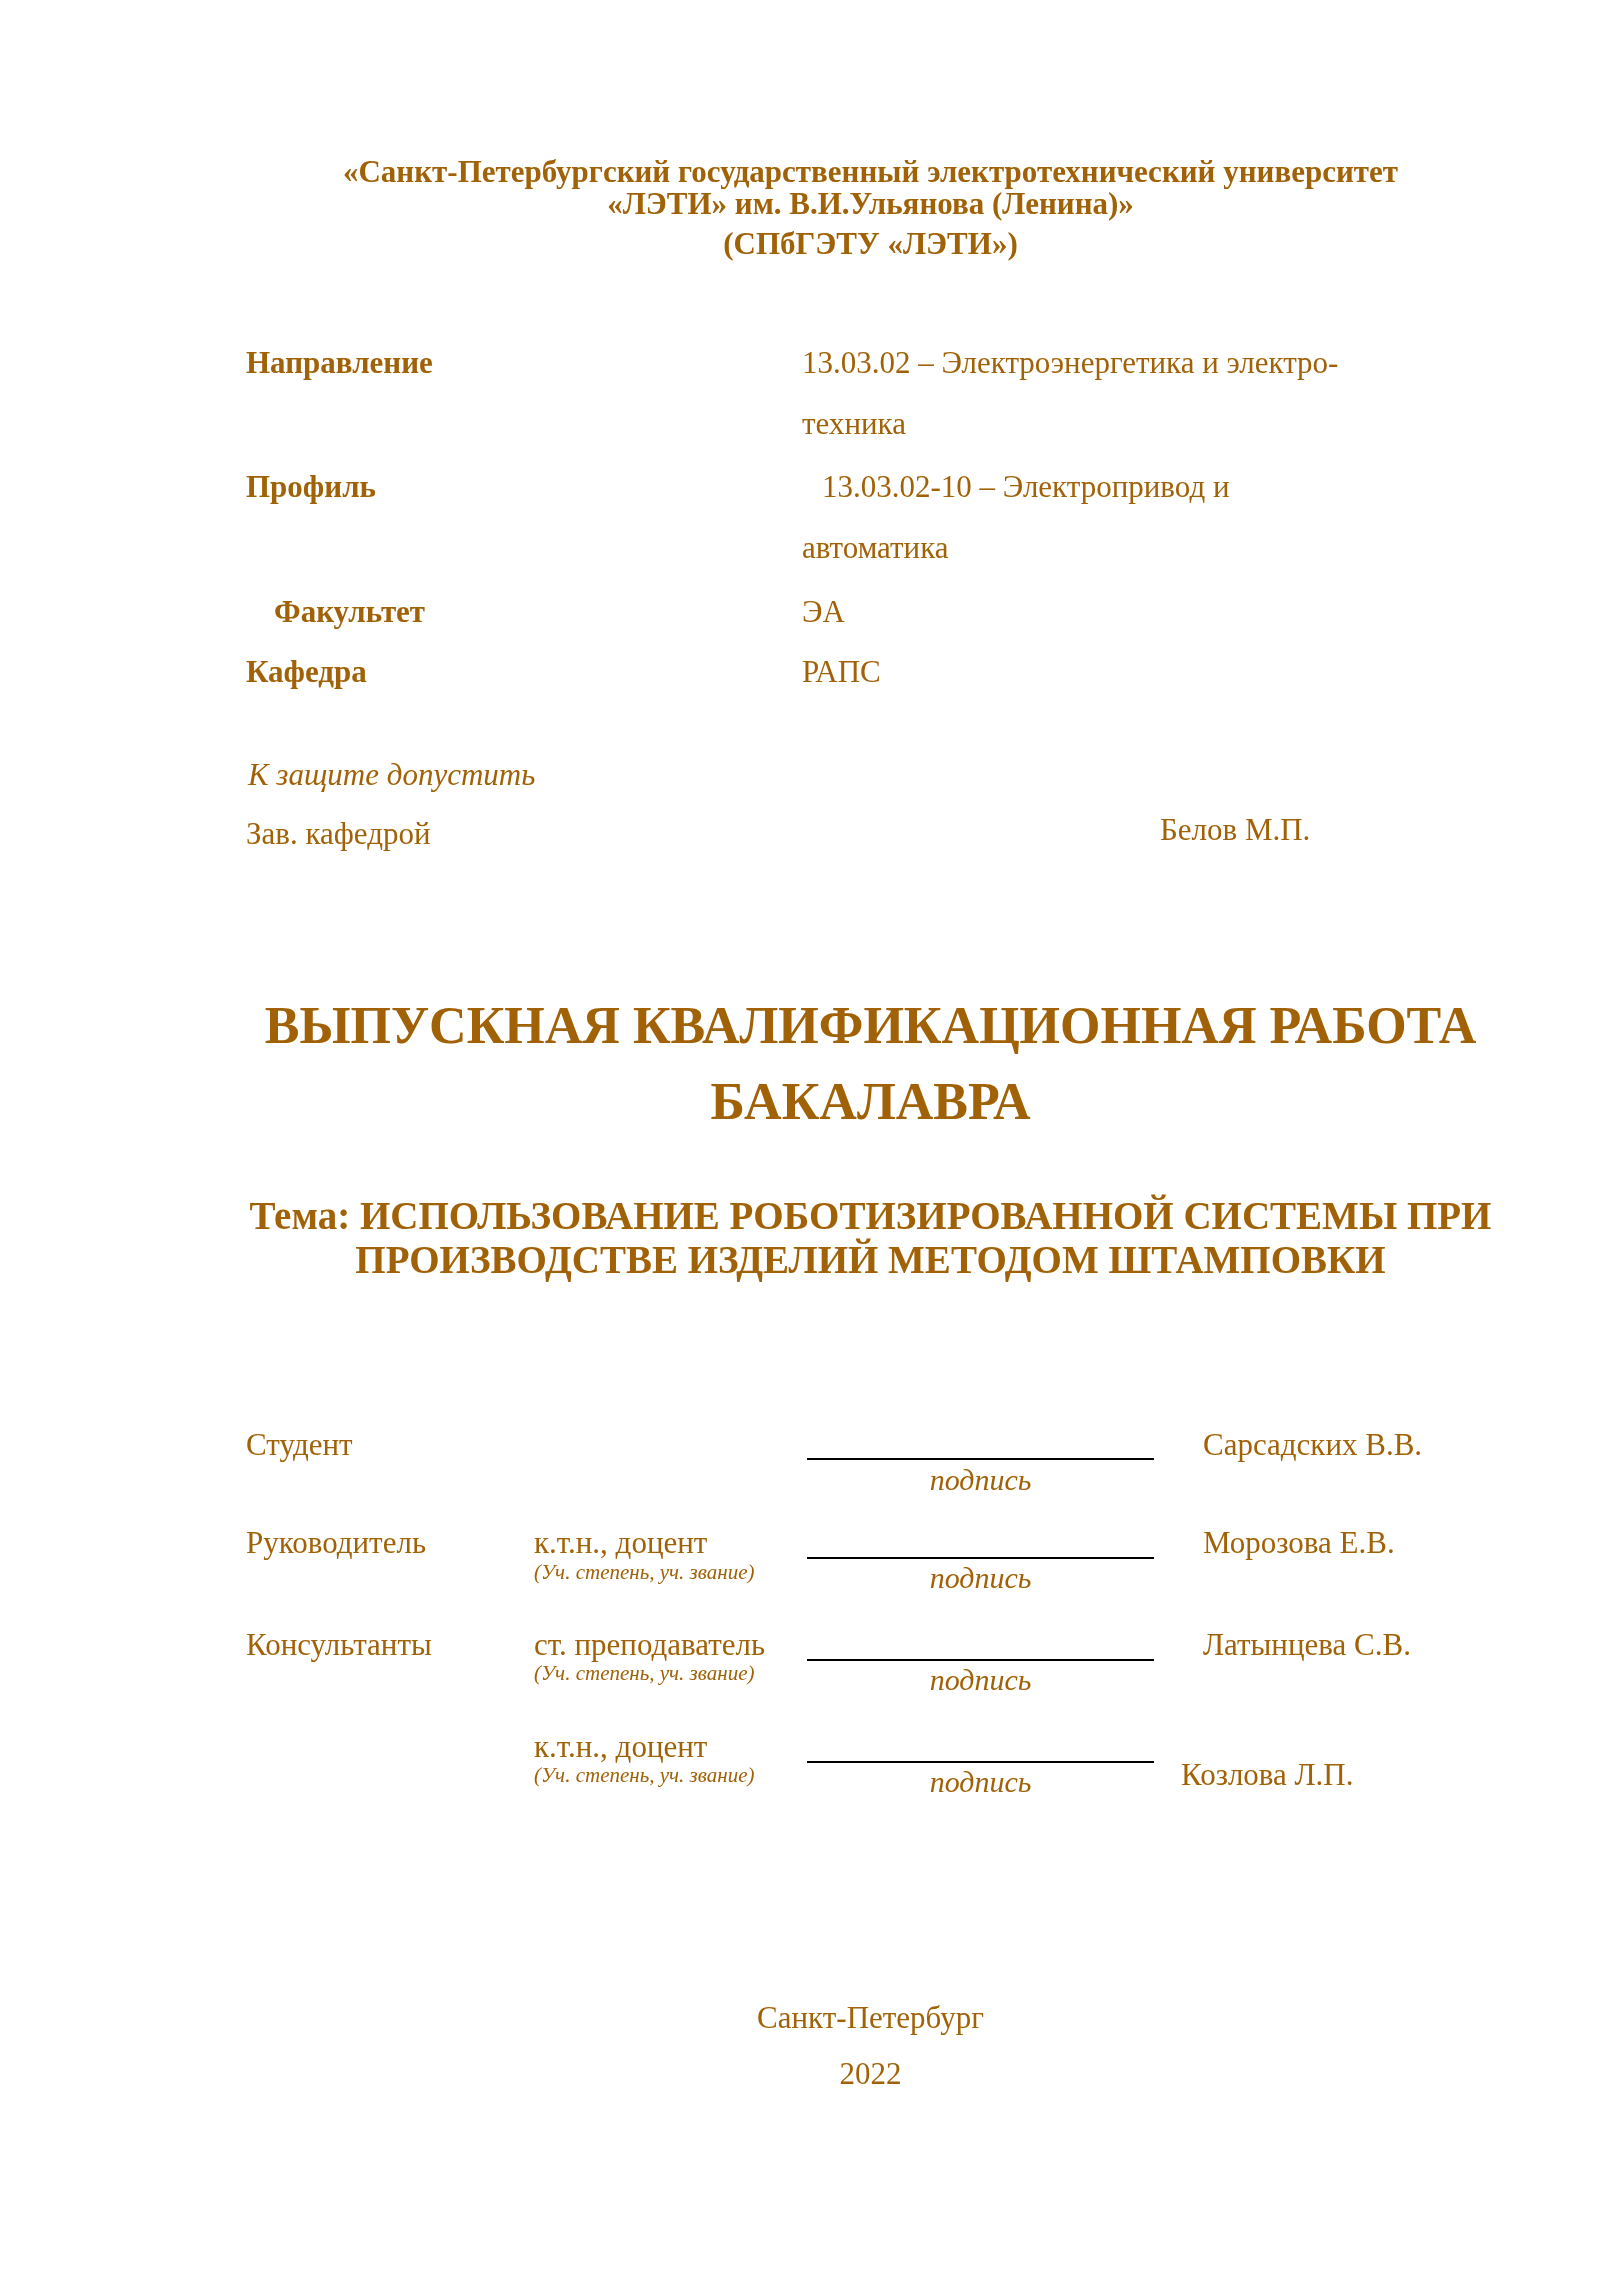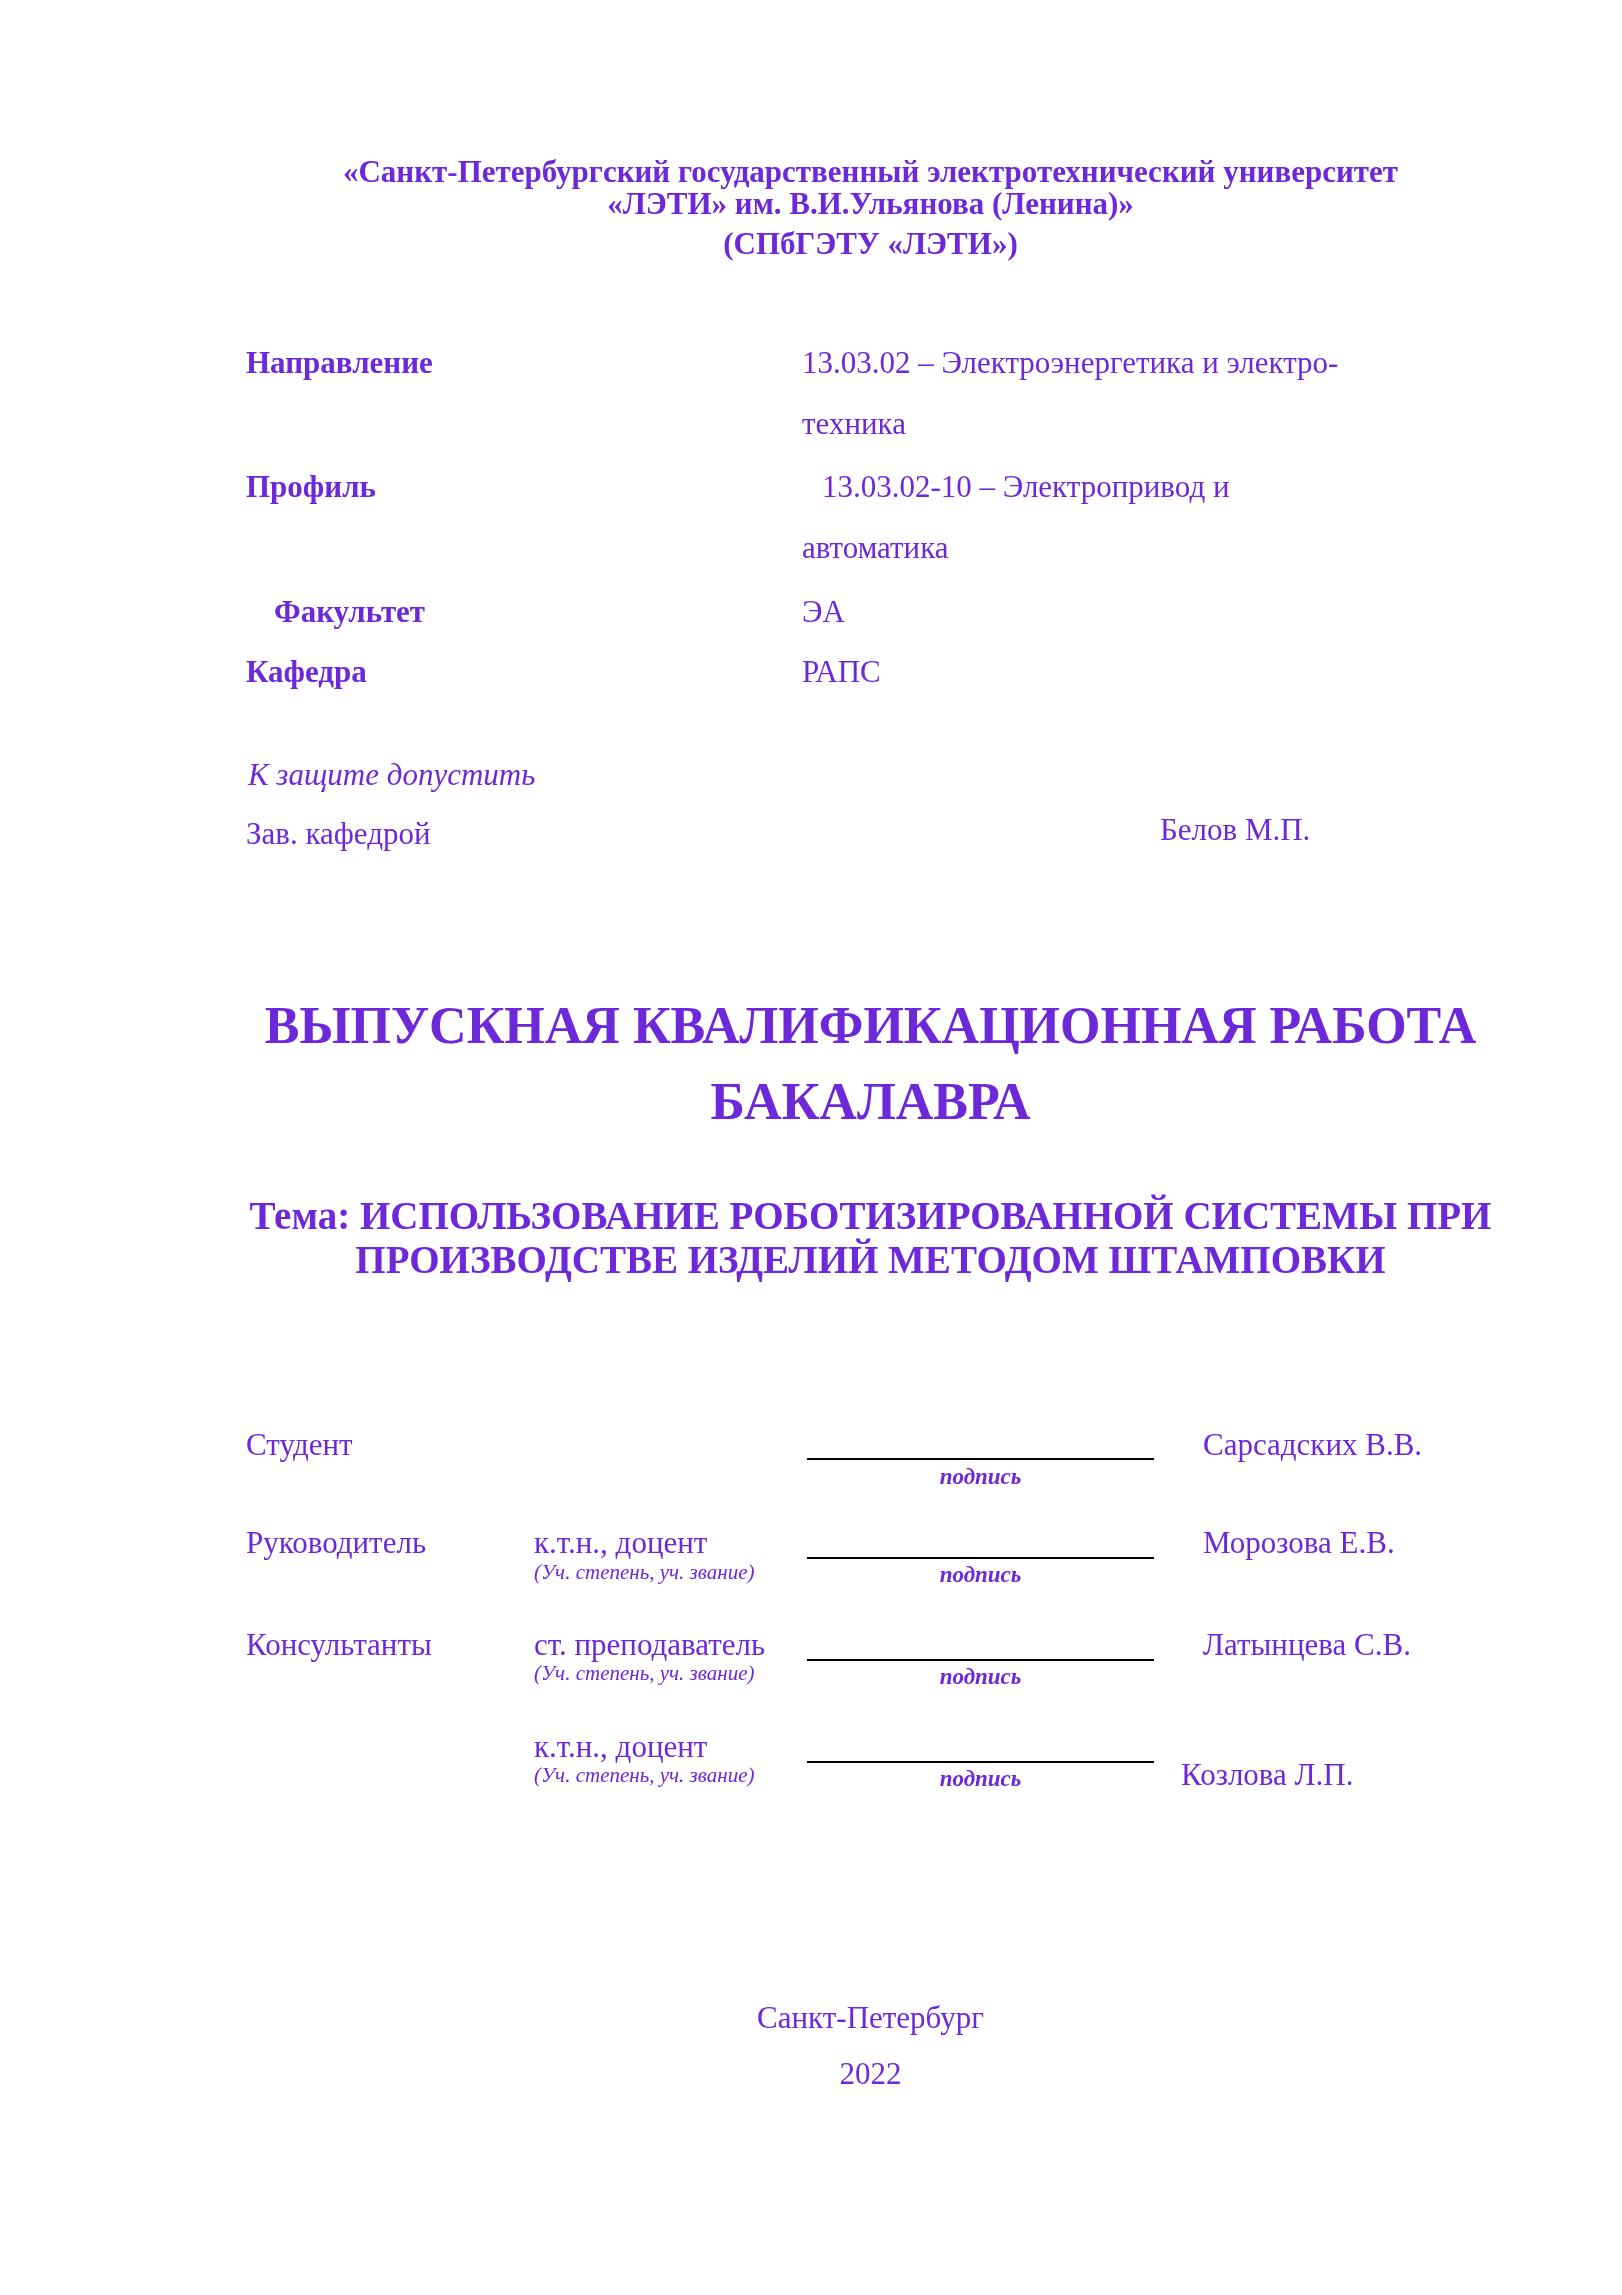--- a/index.html
+++ b/index.html
@@ -1,32 +1,32 @@
 <!DOCTYPE html>
 <html lang="ru" style="font-size:12.6px"><head>
 <meta charset="utf-8">
 <style>
   html,body{margin:0;padding:0;background:#ffffff;}
   .page{
     position:relative;
     width:1623px;height:2295px;
-    background:#ffffff;color:#6d28d9;
+    background:#ffffff;color:#a16207;
     font-family:"Liberation Serif","DejaVu Serif",serif;
     overflow:hidden;
   }
   .abs{position:absolute;white-space:nowrap;line-height:1;}
   .center{left:236px;width:1269px;text-align:center;white-space:nowrap;}
   .midcol{left:534px;width:275px;text-align:left;}
   .sigcol{left:807px;width:347px;text-align:center;}
   .b{font-weight:bold;}
   .i{font-style:italic;}
   .f40{font-size:31px;}
   .f50{font-size:39px;}
   .f66{font-size:52px;}
-  .f29{font-size:23px;font-weight:bold;}
+  .f29{font-size:30px;}
   .f27{font-size:21px;}
   .sigline{
     position:absolute;left:807px;width:347px;height:0;
     border-top:2.4px solid #000000;
   }
 </style>
 </head>
 <body>
 
 <div class="page">

